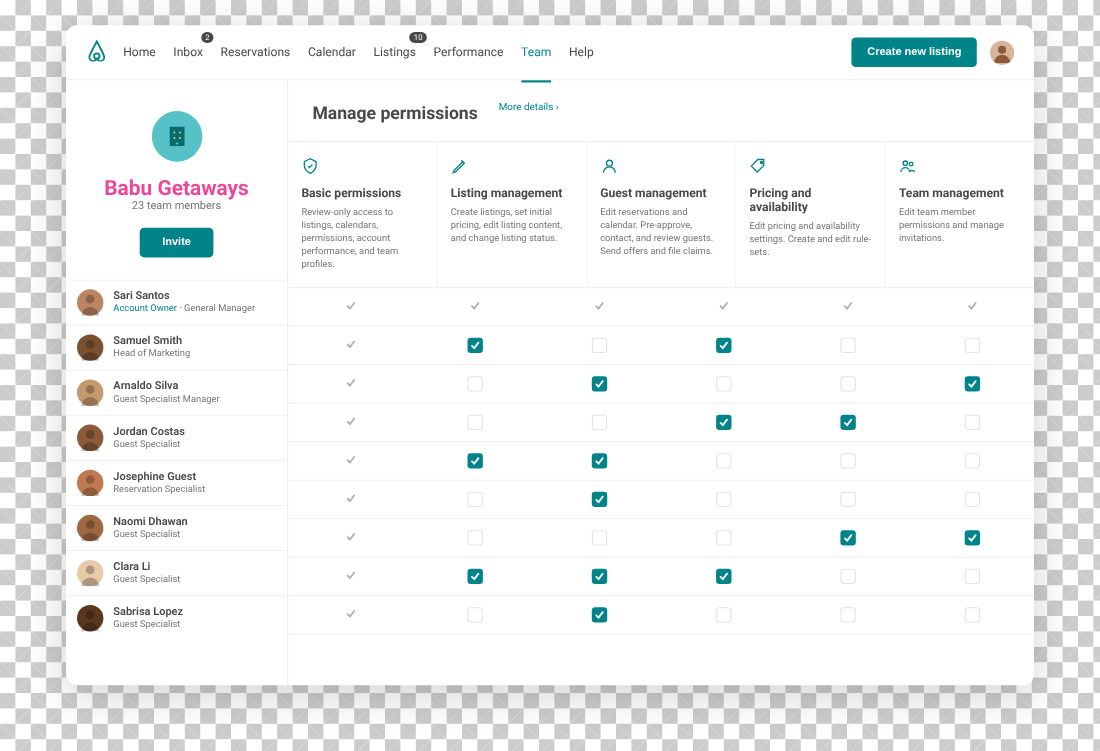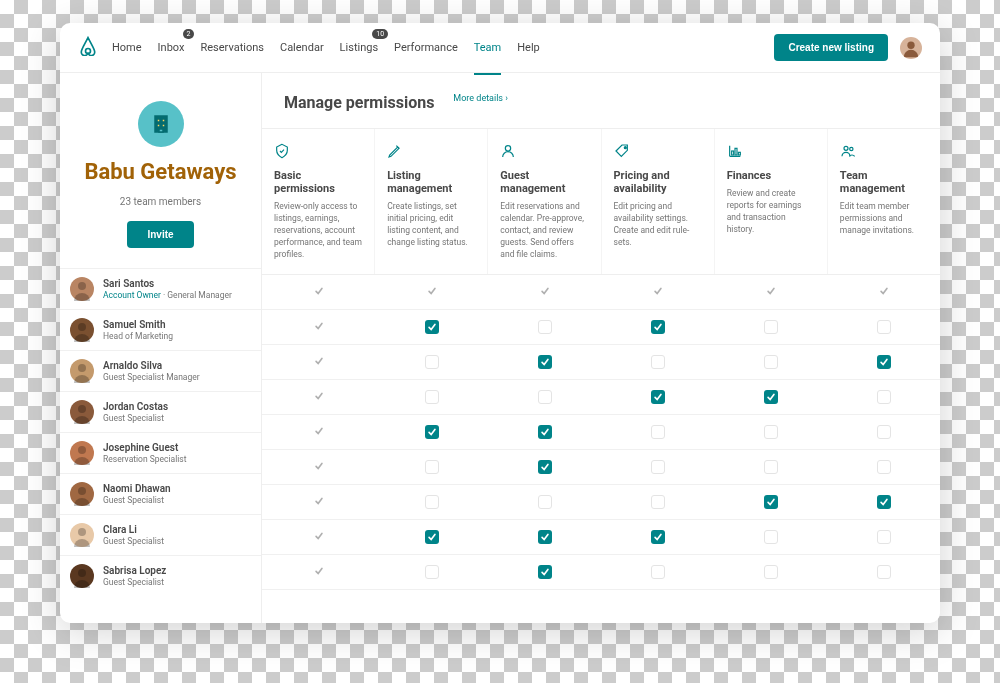--- a/index.html
+++ b/index.html
@@ -105,21 +105,21 @@
 .team-icon {
   width: 46px;
   height: 46px;
   border-radius: 50%;
   background: #57c1c8;
   margin: 0 auto 12px;
   display: flex;
   align-items: center;
   justify-content: center;
 }
-.team-name { font-size: 22px; font-weight: 700; color: #a16207; margin-bottom: 12px; }
+.team-name { font-size: 19px; font-weight: 700; color: #ec4899; margin-bottom: 0; }
 .team-count { font-size: 10px; color: #767676; margin-bottom: 14px; }
 .invite-btn {
   background: #008489;
   color: #fff;
   font-size: 10px;
   font-weight: 600;
   border: none;
   padding: 8px 20px;
   border-radius: 4px;
   cursor: pointer;
@@ -348,21 +348,21 @@
         </span>
       </div>
 
       <div class="perm-head-row" id="permhead">
           <div class="perm-col">
             <div class="perm-icon"><svg width="16" height="16" viewBox="0 0 24 24" fill="none" stroke="currentColor" stroke-width="1.8">
                 <path d="M12 2 L4 6 v5 c0 5 4 9 8 11 4-2 8-6 8-11 V6 Z"></path>
                 <path d="M9 12 l2 2 4-4"></path>
               </svg></div>
             <div class="perm-title">Basic permissions</div>
-            <div class="perm-desc">Review-only access to listings, earnings, reservations, account performance, and team profiles.</div>
+            <div class="perm-desc">Review-only access to listings, calendars, permissions, account performance, and team profiles.</div>
           </div>
           <div class="perm-col">
             <div class="perm-icon"><svg width="16" height="16" viewBox="0 0 24 24" fill="none" stroke="currentColor" stroke-width="1.8">
                 <path d="M3 21 l3-1 12-12 -2-2 -12 12 z"></path>
                 <path d="M14 4 l4 4"></path>
               </svg></div>
             <div class="perm-title">Listing management</div>
             <div class="perm-desc">Create listings, set initial pricing, edit listing content, and change listing status.</div>
           </div>
           <div class="perm-col">
@@ -373,31 +373,20 @@
             <div class="perm-title">Guest management</div>
             <div class="perm-desc">Edit reservations and calendar. Pre-approve, contact, and review guests. Send offers and file claims.</div>
           </div>
           <div class="perm-col">
             <div class="perm-icon"><svg width="16" height="16" viewBox="0 0 24 24" fill="none" stroke="currentColor" stroke-width="1.8">
                 <path d="M3 12 L12 3 h8 v8 l-9 9 z"></path>
                 <circle cx="17" cy="7" r="1.5" fill="currentColor"></circle>
               </svg></div>
             <div class="perm-title">Pricing and availability</div>
             <div class="perm-desc">Edit pricing and availability settings. Create and edit rule-sets.</div>
-          </div>
-          <div class="perm-col">
-            <div class="perm-icon"><svg width="16" height="16" viewBox="0 0 24 24" fill="none" stroke="currentColor" stroke-width="1.8">
-                <path d="M4 20 V4"></path>
-                <path d="M4 20 H20"></path>
-                <rect x="7" y="12" width="3" height="6"></rect>
-                <rect x="12" y="8" width="3" height="10"></rect>
-                <rect x="17" y="14" width="3" height="4"></rect>
-              </svg></div>
-            <div class="perm-title">Finances</div>
-            <div class="perm-desc">Review and create reports for earnings and transaction history.</div>
           </div>
           <div class="perm-col">
             <div class="perm-icon"><svg width="16" height="16" viewBox="0 0 24 24" fill="none" stroke="currentColor" stroke-width="1.8">
                 <circle cx="9" cy="8" r="3"></circle>
                 <circle cx="17" cy="9" r="2.5"></circle>
                 <path d="M3 20 a6 6 0 0 1 12 0"></path>
                 <path d="M14 20 a5 5 0 0 1 8 0"></path>
               </svg></div>
             <div class="perm-title">Team management</div>
             <div class="perm-desc">Edit team member permissions and manage invitations.</div>

